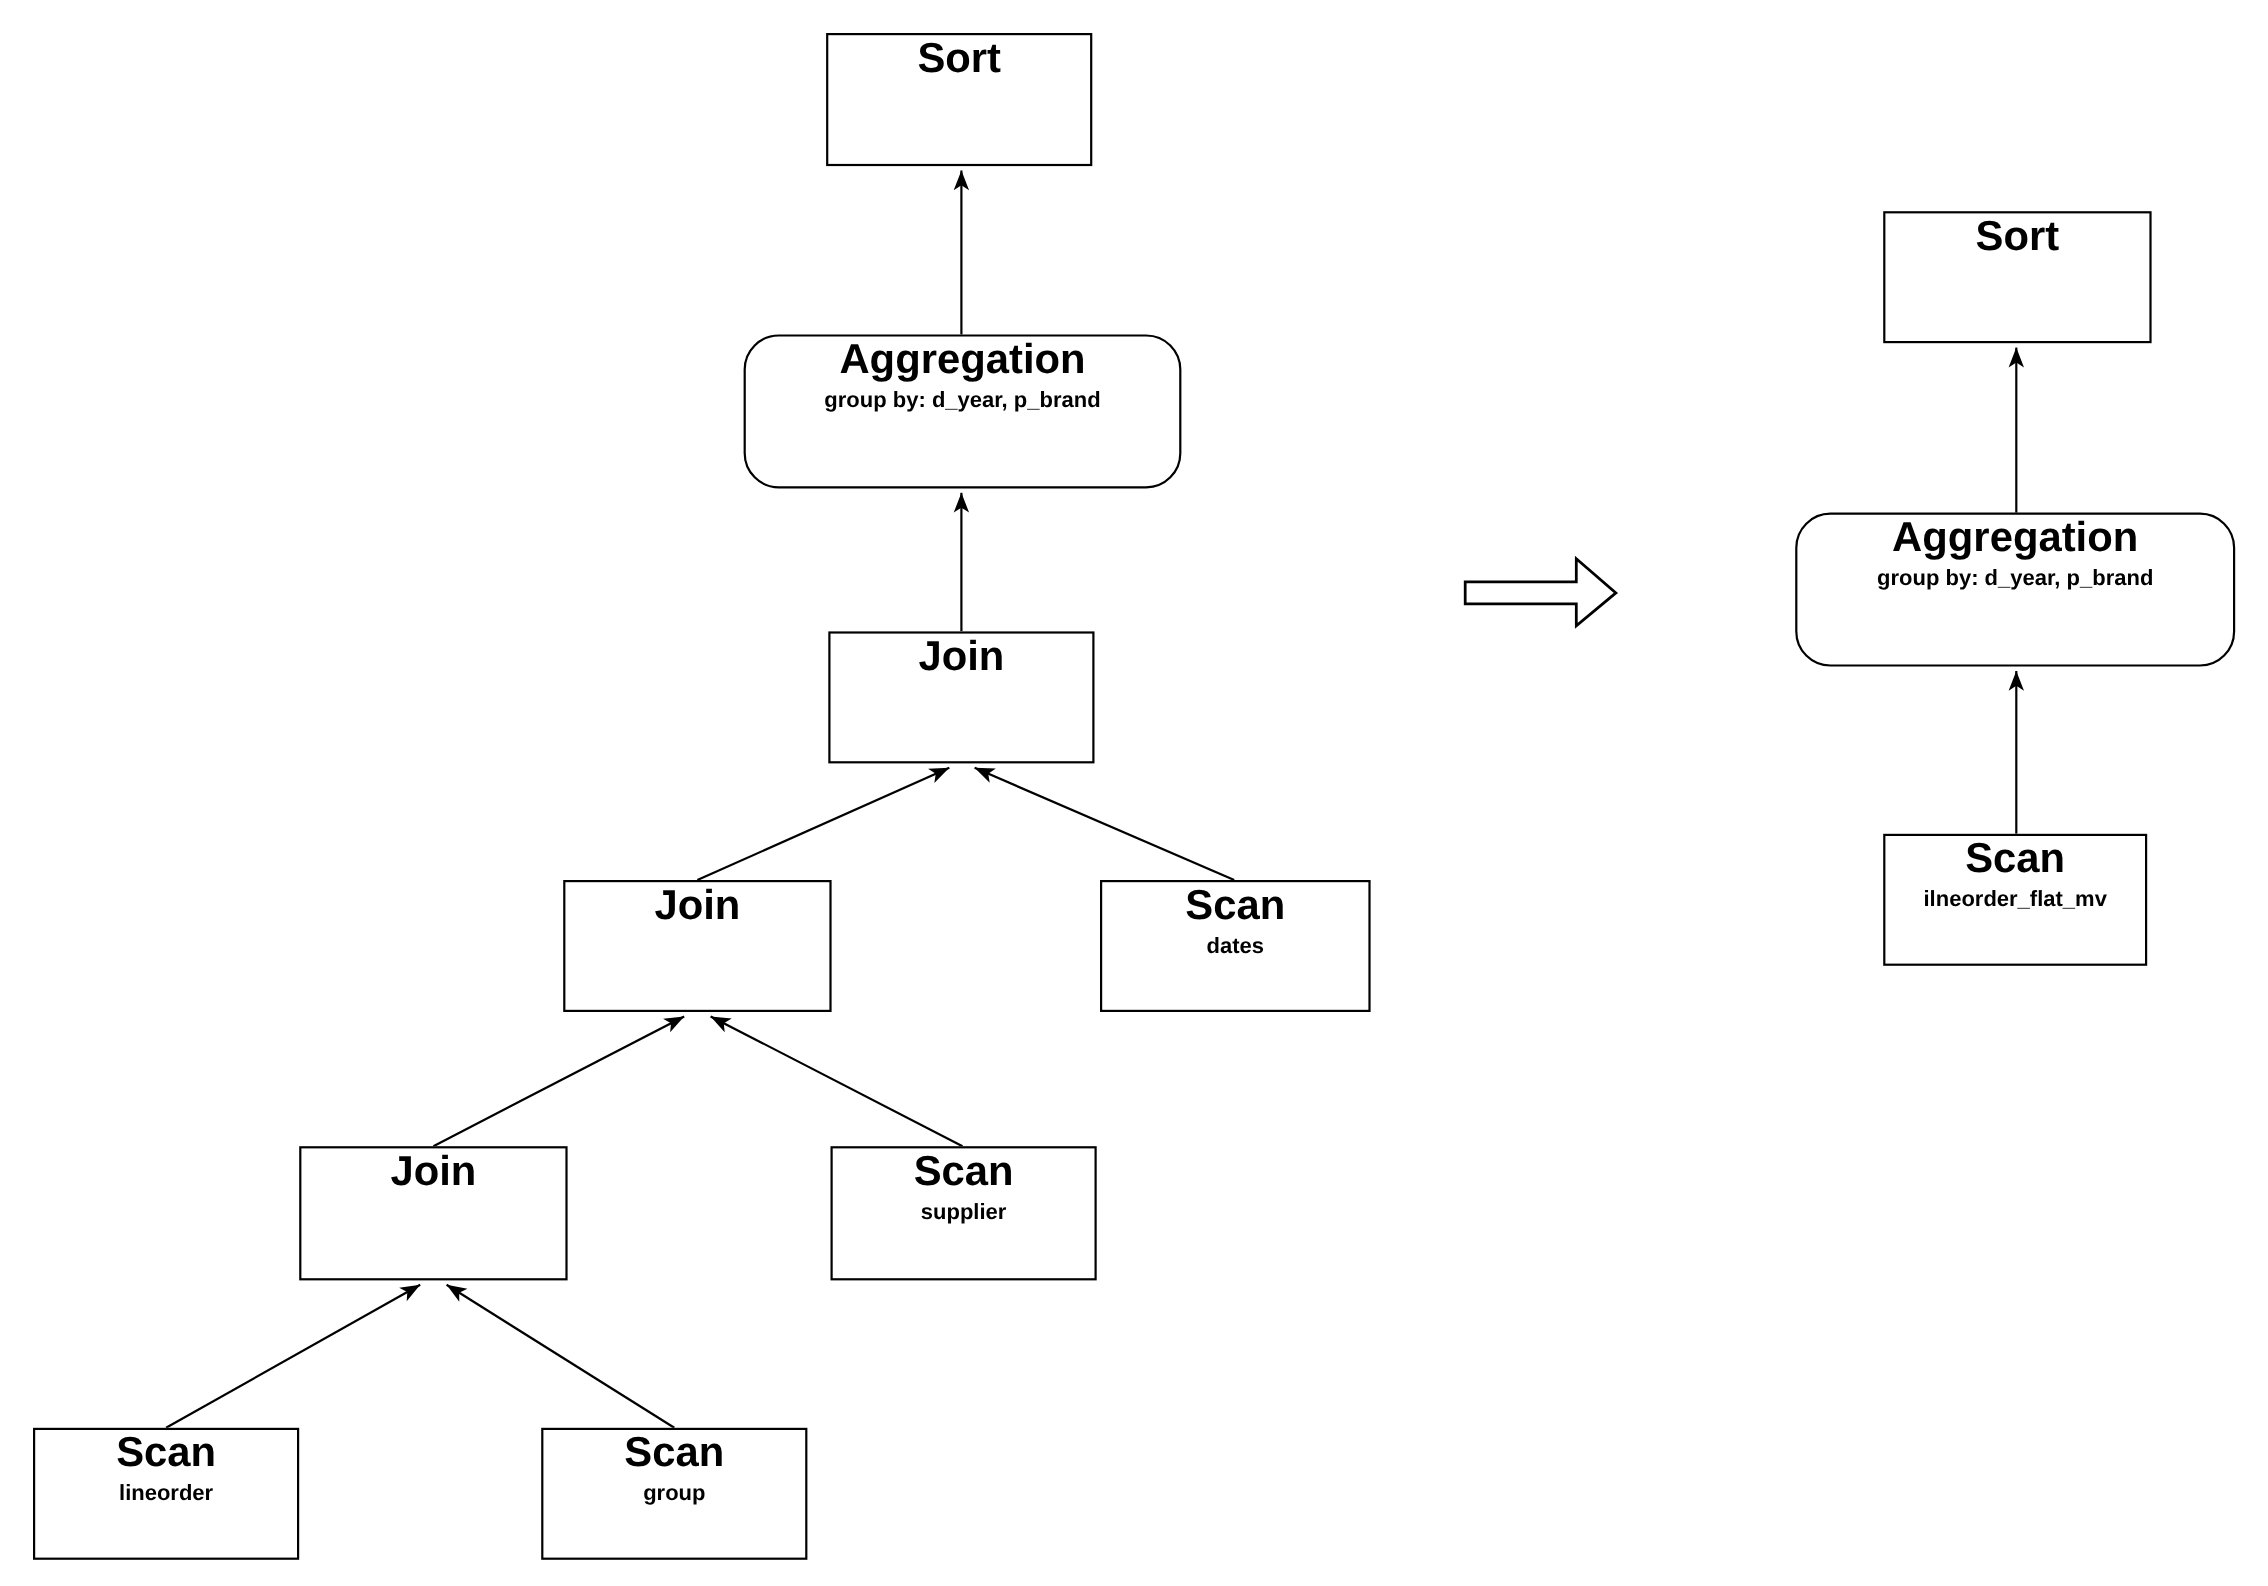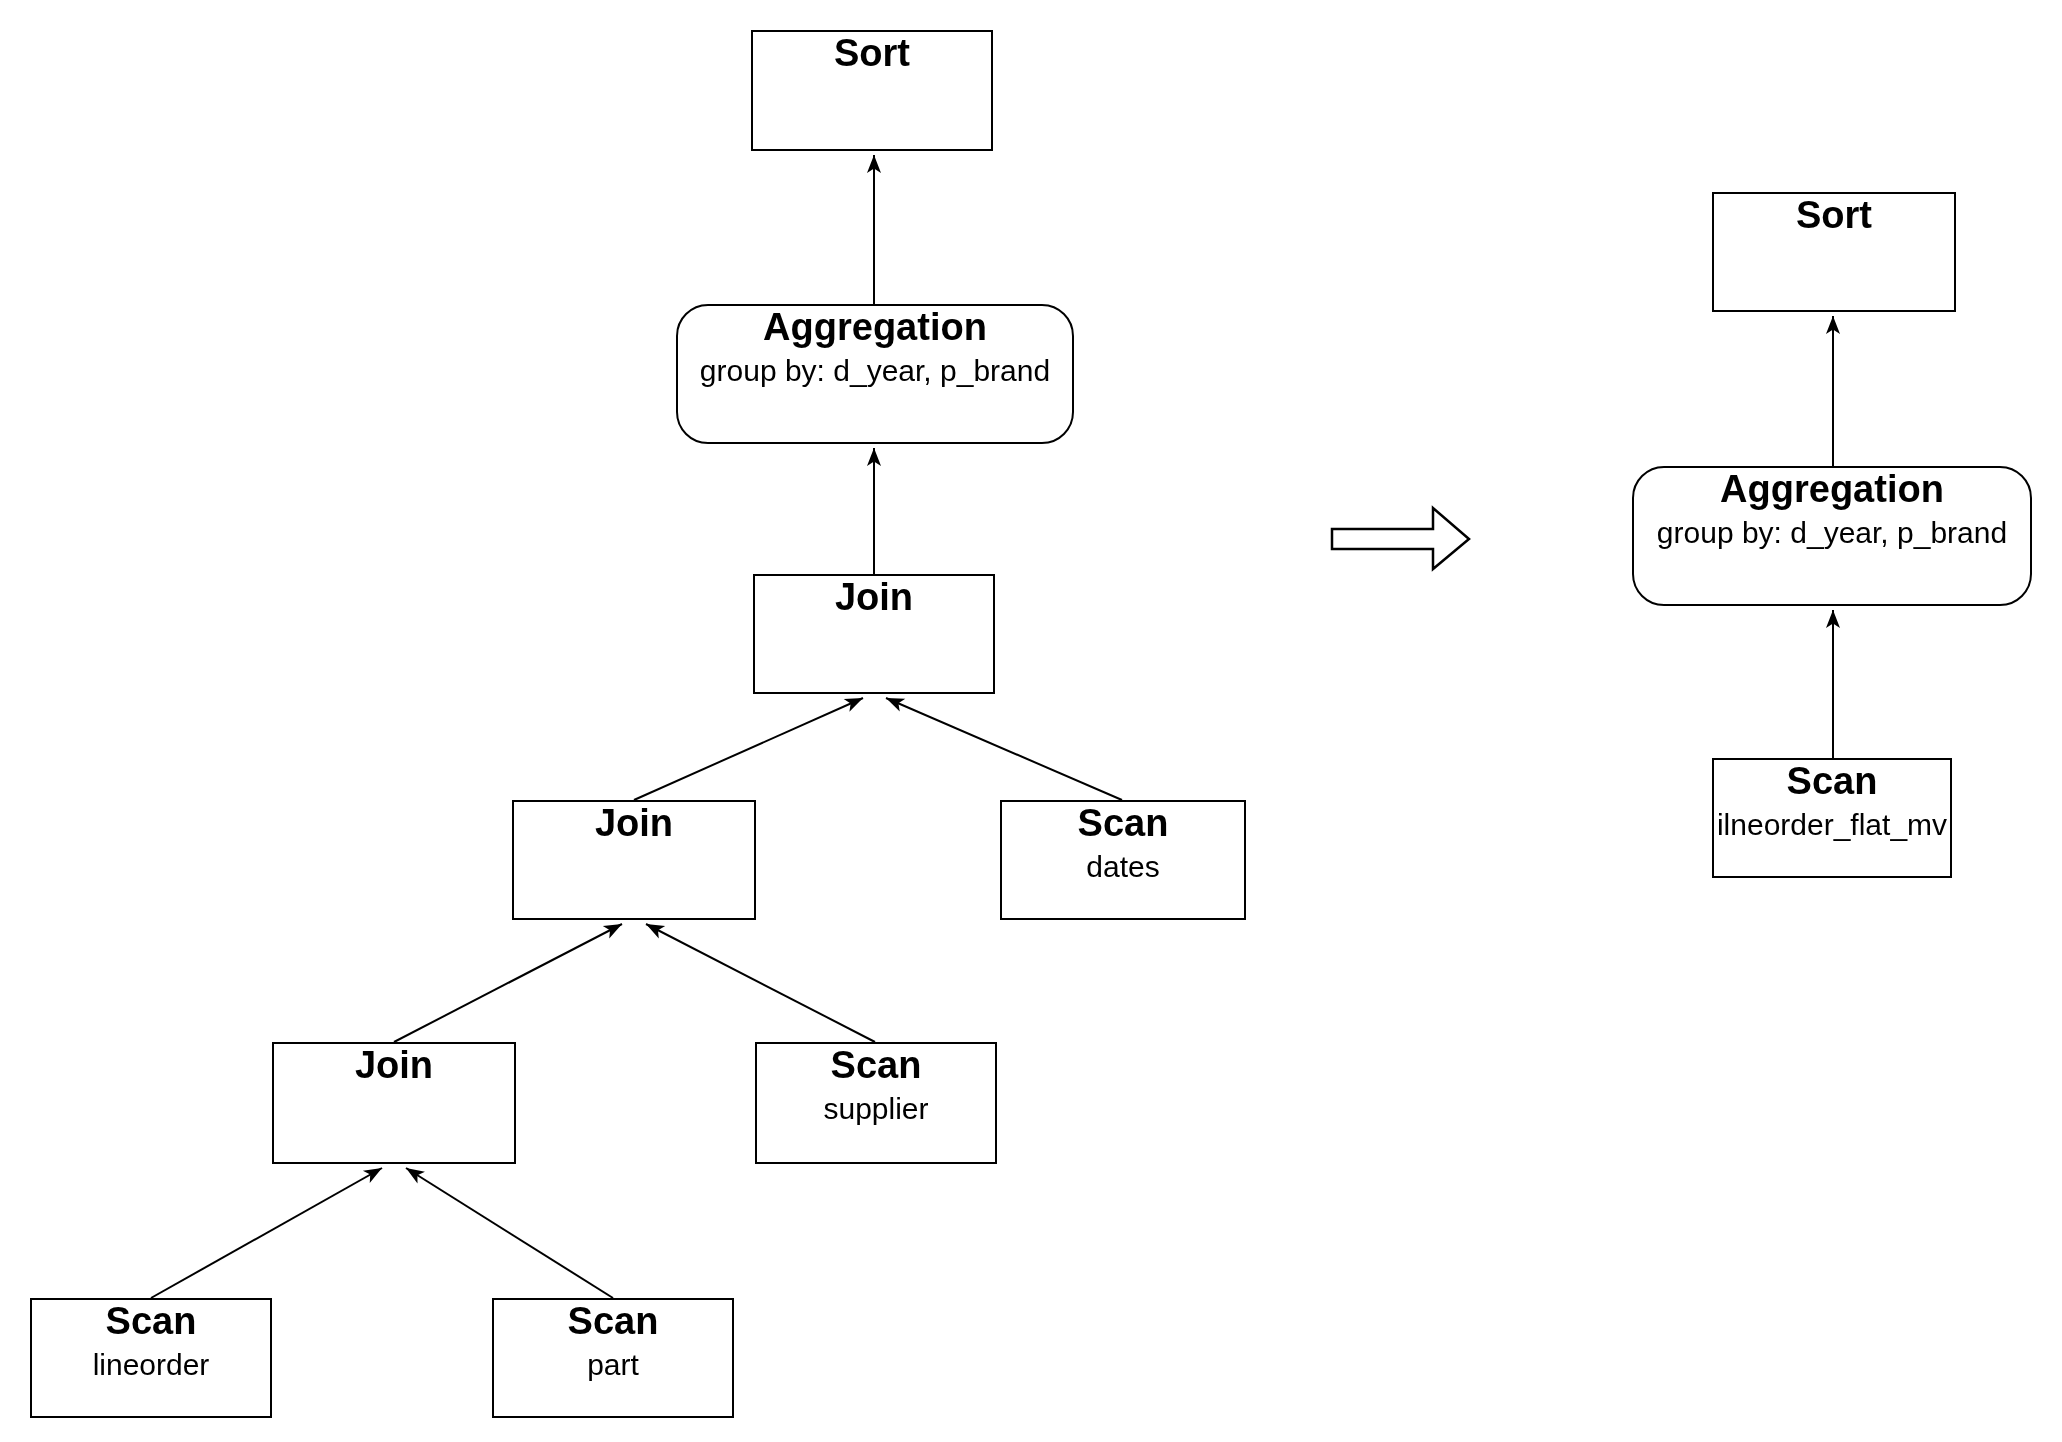--- a/index.html
+++ b/index.html
@@ -36,22 +36,22 @@
   .node.rounded {
     border-radius: 32px;
   }
   .node-label {
     font-size: 38px;
     font-weight: bold;
     color: #000000;
     line-height: 1.15;
   }
   .node-sublabel {
-    font-size: 30px;
-    font-weight: normal;
+    font-size: 20px;
+    font-weight: bold;
     color: #000000;
     line-height: 1.25;
     margin-top: 2px;
   }
   
   #n-sort-left        { left: 751px;  top: 30px;   width: 242px; height: 121px; }
   #n-agg-left         { left: 676px;  top: 304px;  width: 398px; height: 140px; }
   #n-join-top         { left: 753px;  top: 574px;  width: 242px; height: 120px; }
   #n-join-mid         { left: 512px;  top: 800px;  width: 244px; height: 120px; }
   #n-scan-dates       { left: 1000px; top: 800px;  width: 246px; height: 120px; }
@@ -122,21 +122,21 @@
     <div class="node-sublabel">supplier</div>
   </div>
 
   <div class="node" id="n-scan-lineorder">
     <div class="node-label">Scan</div>
     <div class="node-sublabel">lineorder</div>
   </div>
 
   <div class="node" id="n-scan-part">
     <div class="node-label">Scan</div>
-    <div class="node-sublabel">part</div>
+    <div class="node-sublabel">group</div>
   </div>
 
   <div class="node" id="n-sort-right">
     <div class="node-label">Sort</div>
   </div>
 
   <div class="node rounded" id="n-agg-right">
     <div class="node-label">Aggregation</div>
     <div class="node-sublabel">group by: d_year, p_brand</div>
   </div>

